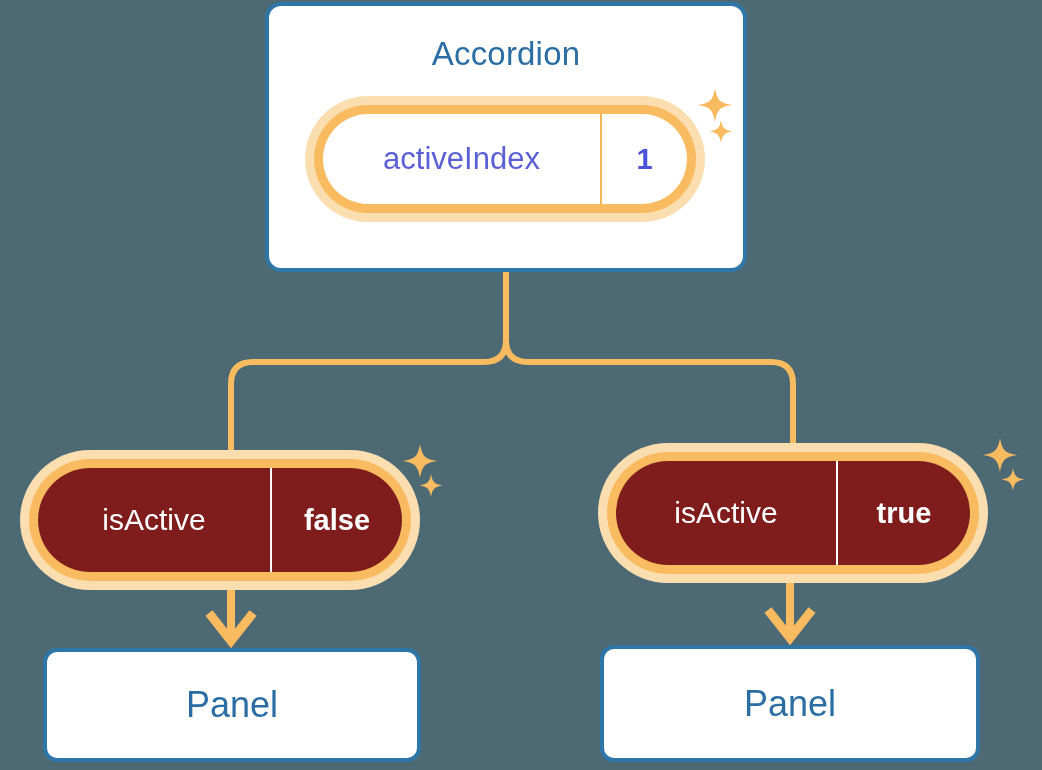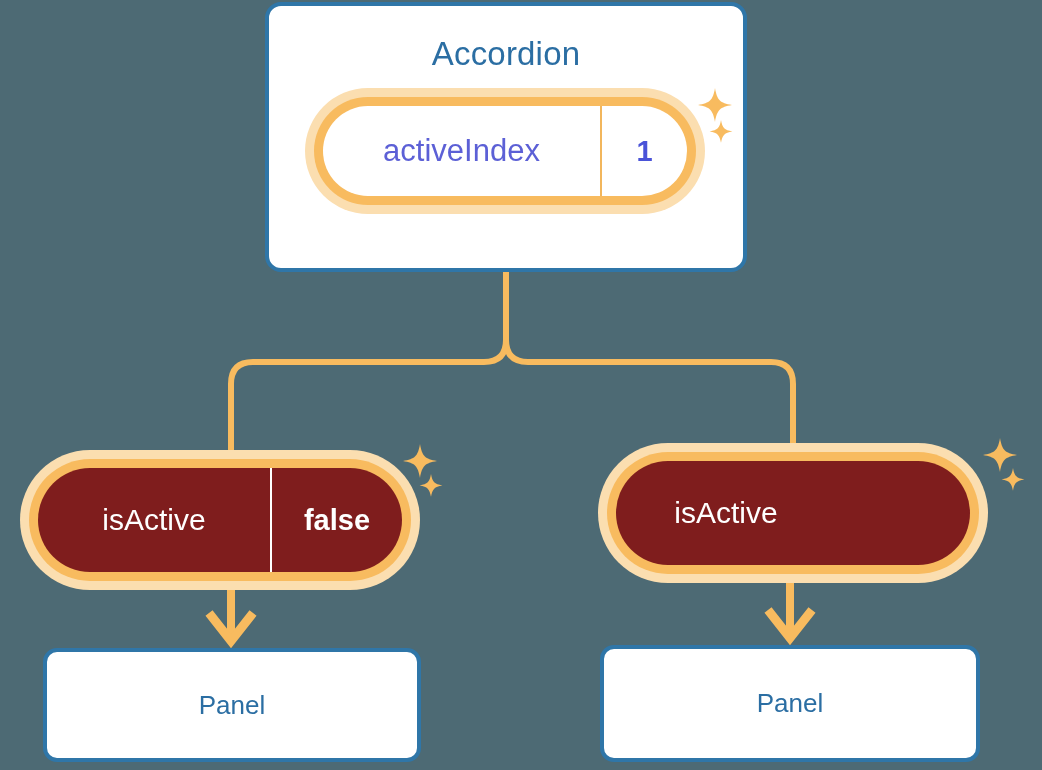--- a/index.html
+++ b/index.html
@@ -59,21 +59,21 @@
     border-radius: 14px;
     box-sizing: border-box;
     display: flex;
     align-items: center;
     justify-content: center;
   }
   #panel-left  { left: 43px;  top: 648px; width: 378px; height: 114px; }
   #panel-right { left: 600px; top: 645px; width: 380px; height: 117px; }
   .panel-label {
     color: #2b6ea3;
-    font-size: 26px;
+    font-size: 36px;
   }
 
   
   .pill {
     position: absolute;
     box-sizing: border-box;
     display: flex;
     align-items: stretch;
     border-radius: 999px;
   }
@@ -129,21 +129,21 @@
     font-size: 30px;
   }
   .pill.solid .seg.value {
     color: #ffffff;
     font-size: 29px;
     font-weight: bold;
     border-left: 2px solid #ffffff;
   }
 
   
-  #pill-active-index { left: 305px; top: 88px;  width: 400px; height: 126px; }
+  #pill-active-index { left: 305px; top: 96px;  width: 400px; height: 126px; }
   #pill-active-index .seg.key   { width: 277px; }
 
   #pill-left  { left: 20px;  top: 450px; width: 400px; height: 140px; }
   #pill-left  .seg.key  { width: 232px; }
 
   #pill-right { left: 598px; top: 443px; width: 390px; height: 140px; }
   #pill-right .seg.key  { width: 220px; }
 
   
   .sparkle {
@@ -202,20 +202,21 @@
   </svg>
   <svg class="sparkle" style="left:410px; top:466px;" width="44" height="44" viewBox="0 0 44 44" xmlns="http://www.w3.org/2000/svg">
     <path d="M21 8 C22.4 16 24.4 18 32.4 19.4 C24.4 20.8 22.4 22.8 21 30.8 C19.6 22.8 17.6 20.8 9.6 19.4 C17.6 18 19.6 16 21 8 Z" fill="#f8bb5f"></path>
   </svg>
 
   <div class="pill solid" id="pill-right">
     <div class="halo"></div>
     <div class="ring"></div>
     <div class="body">
       <div class="seg key">isActive</div>
+      <div class="seg value">true</div>
     </div>
   </div>
 
   <svg class="sparkle" style="left:976px; top:434px;" width="56" height="56" viewBox="0 0 56 56" xmlns="http://www.w3.org/2000/svg">
     <path d="M24 4 C26 16 29 19 41 21 C29 23 26 26 24 38 C22 26 19 23 7 21 C19 19 22 16 24 4 Z" fill="#f8bb5f"></path>
   </svg>
   <svg class="sparkle" style="left:992px; top:460px;" width="44" height="44" viewBox="0 0 44 44" xmlns="http://www.w3.org/2000/svg">
     <path d="M21 8 C22.4 16 24.4 18 32.4 19.4 C24.4 20.8 22.4 22.8 21 30.8 C19.6 22.8 17.6 20.8 9.6 19.4 C17.6 18 19.6 16 21 8 Z" fill="#f8bb5f"></path>
   </svg>
 

